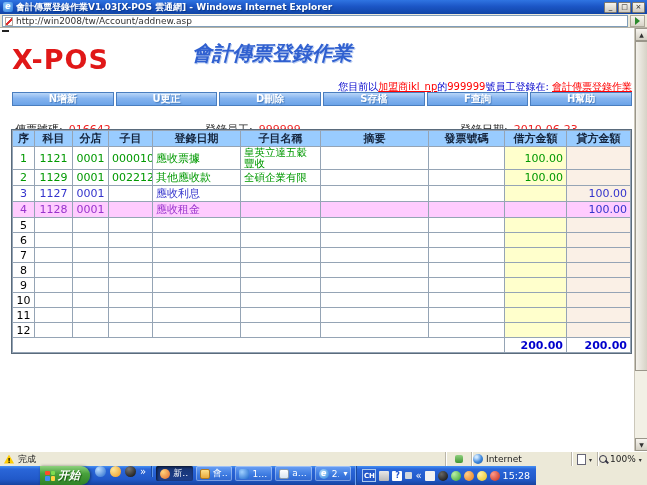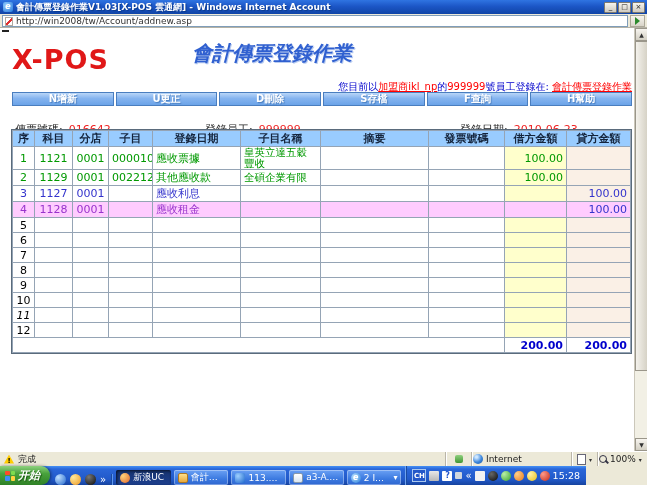--- a/index.html
+++ b/index.html
@@ -73,21 +73,21 @@
   .p-pagezoom{width:26px;justify-content:center;}
   .p-zoom{width:50px;}
   .mini-green{width:8px;height:8px;background:linear-gradient(180deg,#8fd07f,#3f9633);border-radius:2px;}
   .globe{width:10px;height:10px;border-radius:50%;background:radial-gradient(circle at 35% 30%,#cfe8ff 10%,#3c86dc 55%,#1c549e);}
   .page-ic{width:7px;height:9px;background:#fff;border:1px solid #667;}
   .mag{width:6px;height:6px;border:1.5px solid #334;border-radius:50%;position:relative;display:inline-block;}
   .mag::after{content:"";position:absolute;left:5px;top:5px;width:4px;height:1.5px;background:#334;transform:rotate(45deg);}
   .dd{font-size:6px;color:#333;}
 
   
-  .taskbar{position:absolute;left:0;top:466px;width:586px;height:19px;background:linear-gradient(180deg,#4591f5 0%,#2a66d9 16%,#2159c9 70%,#16439f 100%);display:flex;align-items:flex-end;box-sizing:border-box;}
+  .taskbar{position:absolute;left:0;top:466px;width:536px;height:19px;background:linear-gradient(180deg,#4591f5 0%,#2a66d9 16%,#2159c9 70%,#16439f 100%);display:flex;align-items:flex-start;box-sizing:border-box;padding-left:40px;}
   .start{height:19px;display:flex;align-items:center;gap:3px;padding:0 10px 0 5px;background:linear-gradient(180deg,#8ed17e 0%,#48a23c 40%,#2f8126 100%);border-radius:0 9px 9px 0;box-shadow:1px 0 3px rgba(0,0,0,.45);color:#fff;font-weight:bold;font-style:italic;font-size:11px;text-shadow:1px 1px 1px #1c5a14;cursor:pointer;flex:0 0 auto;}
   .winflag{width:10px;height:10px;display:grid;grid-template-columns:1fr 1fr;grid-template-rows:1fr 1fr;gap:1px;}
   .winflag i{border-radius:1px;display:block;}
   .wf1{background:#ff4a2a;}.wf2{background:#7ddb4f;}.wf3{background:#3f8df5;}.wf4{background:#ffd23e;}
   .quick{display:flex;align-items:center;gap:4px;padding:0 5px;flex:0 0 auto;border-right:1px solid #1a4aa0;box-shadow:1px 0 0 #5e97ee;}
   .ql{width:11px;height:11px;border-radius:50%;display:inline-block;cursor:pointer;}
   .q1{background:radial-gradient(circle at 30% 30%,#bfe0ff,#2266cc);}
   .q2{background:radial-gradient(circle at 30% 30%,#ffe89a,#ee9922);}
   .q3{background:radial-gradient(circle at 35% 28%,#777,#0a0a0a);}
   .ql-more{color:#fff;font-size:10px;cursor:pointer;}
@@ -118,21 +118,21 @@
   .d-red{background:radial-gradient(circle at 30% 30%,#ff9a8a,#c22a18);}
   .time{color:#fff;font-size:9.5px;margin-left:0;}
 </style>
 </head>
 <body>
 
 <div class="win">
 
   <div class="titlebar">
     <span class="ie-icon">e</span>
-    <span class="title-text">會計傳票登錄作業V1.03[X-POS 雲通網] - Windows Internet Account</span>
+    <span class="title-text">會計傳票登錄作業V1.03[X-POS 雲通網] - Windows Internet Explorer</span>
     <span class="winbtns">
       <span class="winbtn">_</span>
       <span class="winbtn">□</span>
       <span class="winbtn">×</span>
     </span>
   </div>
 
   <div class="addressbar">
     <div class="addr-input">
       <span class="addr-icon"></span>
@@ -307,21 +307,21 @@
               <td class="c-center" style="color: rgb(0, 0, 0);"></td>
               <td class="c-center" style="color: rgb(0, 0, 0);"></td>
               <td class="c-left" style="color: rgb(0, 0, 0);"></td>
               <td class="c-left wrap" style="color: rgb(0, 0, 0);"></td>
               <td class="c-left" style="color: rgb(0, 0, 0);"></td>
               <td class="c-left" style="color: rgb(0, 0, 0);"></td>
               <td class="c-right col-debit" style="color: rgb(0, 0, 0);"></td>
               <td class="c-right col-credit" style="color: rgb(0, 0, 0);"></td>
             </tr>
             <tr>
-              <td class="c-center" style="color: rgb(0, 0, 0); font-style: italic;">11</td>
+              <td class="c-center" style="color: rgb(0, 0, 0);">11</td>
               <td class="c-center" style="color: rgb(0, 0, 0);"></td>
               <td class="c-center" style="color: rgb(0, 0, 0);"></td>
               <td class="c-center" style="color: rgb(0, 0, 0);"></td>
               <td class="c-left" style="color: rgb(0, 0, 0);"></td>
               <td class="c-left wrap" style="color: rgb(0, 0, 0);"></td>
               <td class="c-left" style="color: rgb(0, 0, 0);"></td>
               <td class="c-left" style="color: rgb(0, 0, 0);"></td>
               <td class="c-right col-debit" style="color: rgb(0, 0, 0);"></td>
               <td class="c-right col-credit" style="color: rgb(0, 0, 0);"></td>
             </tr>

